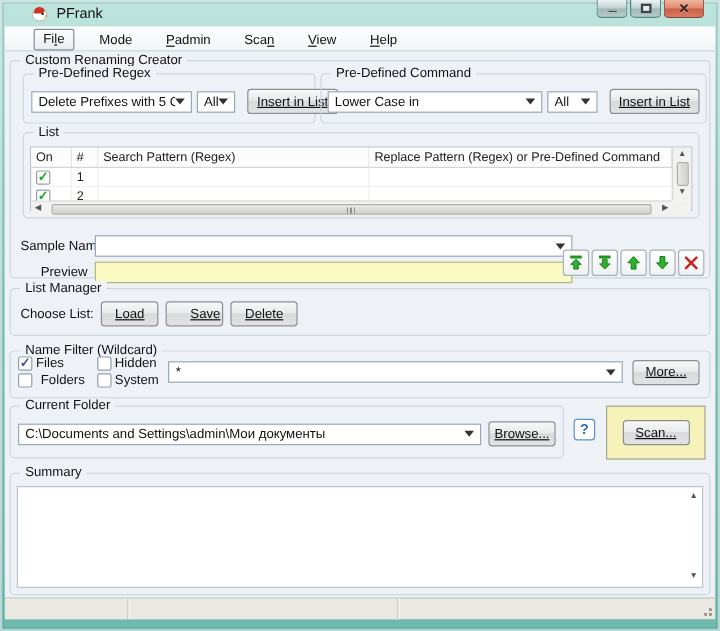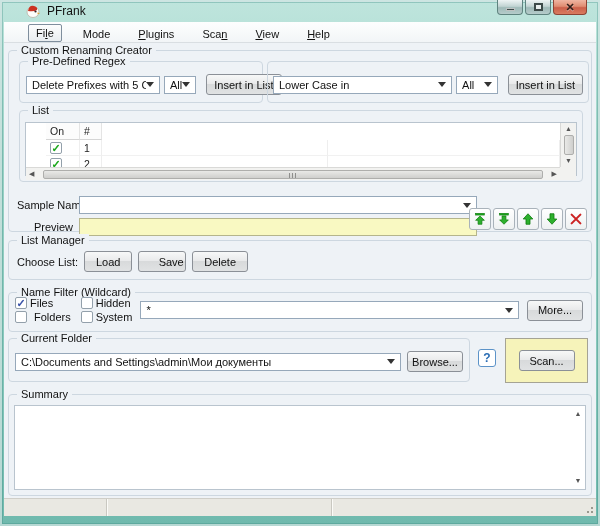--- a/index.html
+++ b/index.html
@@ -32,31 +32,31 @@
   
   .client{position:absolute;left:4px;top:43px;width:592px;height:455px;background:#eef2f6;}
   .group{position:absolute;border:1px solid #cdd7e0;border-radius:4px;}
   .group-label{position:absolute;top:-7px;left:8px;background:#eef2f6;padding:0 4px;font-size:11px;color:#111;white-space:nowrap;}
   
   .combo{display:flex;align-items:center;background:#fff;border:1px solid #96a8ba;height:18px;padding:0 5px;font-size:11px;color:#111;cursor:default;}
   .combo .val{white-space:nowrap;overflow:hidden;}
   .arr{margin-left:auto;width:0;height:0;border-left:4px solid transparent;border-right:4px solid transparent;border-top:5px solid #333;flex:none;}
   .btn{height:21px;border:1px solid #8b9097;border-radius:3px;font-size:11px;color:#111;
     background:linear-gradient(#f7f8f8,#e9eaeb 45%,#d8dadb 50%,#e0e2e3);
-    display:inline-flex;align-items:center;justify-content:center;padding:0 10px;cursor:default;white-space:nowrap;}
+    display:inline-flex;align-items:center;justify-content:center;padding:0 10px;cursor:default;white-space:nowrap;text-decoration:underline;}
   .row{display:flex;align-items:center;}
   
   .cb{width:12px;height:12px;border:1px solid #93a0ab;border-radius:2px;background:#fff;
     display:inline-flex;align-items:center;justify-content:center;flex:none;cursor:default;}
   .cb .mark{font-size:11px;line-height:10px;font-weight:bold;color:#1ca81c;}
   .cb.blue .mark{color:#3a53a8;}
   
   .listbox{position:absolute;left:5px;top:11px;right:5px;bottom:5px;background:#fff;border:1px solid #b9c4ce;display:grid;
     grid-template-columns:1fr 16px;grid-template-rows:1fr 13px;}
-  .lb-main{overflow:hidden;position:relative;margin-left:20px;}
+  .lb-main{overflow:hidden;position:relative;}
   .lb-grid{display:grid;grid-template-columns:34px 22px 226px 1fr;font-size:10.5px;color:#222;}
   .lb-head .cell{border-bottom:1px solid #d5d5d5;border-right:1px solid #e4e4e4;padding:2px 4px;background:#fcfcfc;white-space:nowrap;overflow:hidden;}
   .lb-row .cell{border-right:1px solid #eeeeee;border-bottom:1px solid #f1f1f1;padding:1px 4px;height:16px;display:flex;align-items:center;}
   .vscroll{background:#f2f2f0;border-left:1px solid #d9d9d7;display:flex;flex-direction:column;align-items:center;}
   .hscroll{background:#f2f2f0;border-top:1px solid #d9d9d7;display:flex;align-items:center;grid-column:1/2;}
   .sb-arrow{font-size:7px;color:#555;line-height:10px;flex:none;padding:1px 3px;cursor:default;}
   .vthumb{width:10px;height:20px;background:linear-gradient(90deg,#e9e9e7,#cfcfcd);border:1px solid #aeaeac;border-radius:2px;cursor:default;}
   .hthumb{height:9px;flex:1;margin:0 6px;background:linear-gradient(#e9e9e7,#cfcfcd);border:1px solid #aeaeac;border-radius:2px;position:relative;cursor:default;}
   .hthumb:after{content:"";position:absolute;left:50%;top:2px;width:8px;height:5px;transform:translateX(-50%);
     background:repeating-linear-gradient(90deg,#8f8f8d 0 1px,transparent 1px 3px);}
@@ -101,21 +101,21 @@
         </div>
       <div class="wbtn close">
           <span class="glyph-close">✕</span>
         </div>
     </div>
   </div>
 
   <div class="menubar">
     <div class="menu-item focused"><span>Fi</span><span class="u">l</span><span>e</span></div>
     <div class="menu-item"><span>Mode</span><span class="u"></span><span></span></div>
-    <div class="menu-item"><span></span><span class="u">P</span><span>lugins</span></div>
+    <div class="menu-item"><span></span><span class="u">P</span><span>admin</span></div>
     <div class="menu-item"><span>Sca</span><span class="u">n</span><span></span></div>
     <div class="menu-item"><span></span><span class="u">V</span><span>iew</span></div>
     <div class="menu-item"><span></span><span class="u">H</span><span>elp</span></div>
   </div>
 
   <div class="client">
 
     <div class="group" style="left:4px;top:7px;width:584px;height:182px;">
       <div class="group-label">Custom Renaming Creator</div>
 
@@ -128,40 +128,43 @@
           </div>
           <div class="combo" style="width:33px;">
             <span class="val">All</span>
             <span class="arr"></span>
           </div>
           <div class="btn" style="margin-left:6px;padding:0 7px;">Insert in List</div>
         </div>
       </div>
 
       <div class="group" style="left:258px;top:10px;width:322px;height:42px;">
+        <div class="group-label">Pre-Defined Command</div>
         <div class="row" style="position:absolute;left:5px;top:12px;right:5px;gap:4px;justify-content:center;">
           <div class="combo" style="width:198px;">
             <span class="val">Lower Case in</span>
             <span class="arr"></span>
           </div>
           <div class="combo" style="width:45px;">
             <span class="val">All</span>
             <span class="arr"></span>
           </div>
           <div class="btn" style="margin-left:6px;padding:0 7px;">Insert in List</div>
         </div>
       </div>
 
       <div class="group" style="left:10px;top:59px;width:564px;height:72px;">
         <div class="group-label">List</div>
         <div class="listbox">
           <div class="lb-main">
             <div class="lb-grid lb-head">
               <div class="cell">On</div>
               <div class="cell">#</div>
+              <div class="cell">Search Pattern (Regex)</div>
+              <div class="cell">Replace Pattern (Regex)  or  Pre-Defined Command</div>
             </div>
             <div class="lb-grid lb-row">
               <div class="cell">
                   <span class="cb">
                     <span class="mark">✓</span>
                   </span>
                 </div>
               <div class="cell">1</div>
               <div class="cell"></div>
               <div class="cell"></div>

